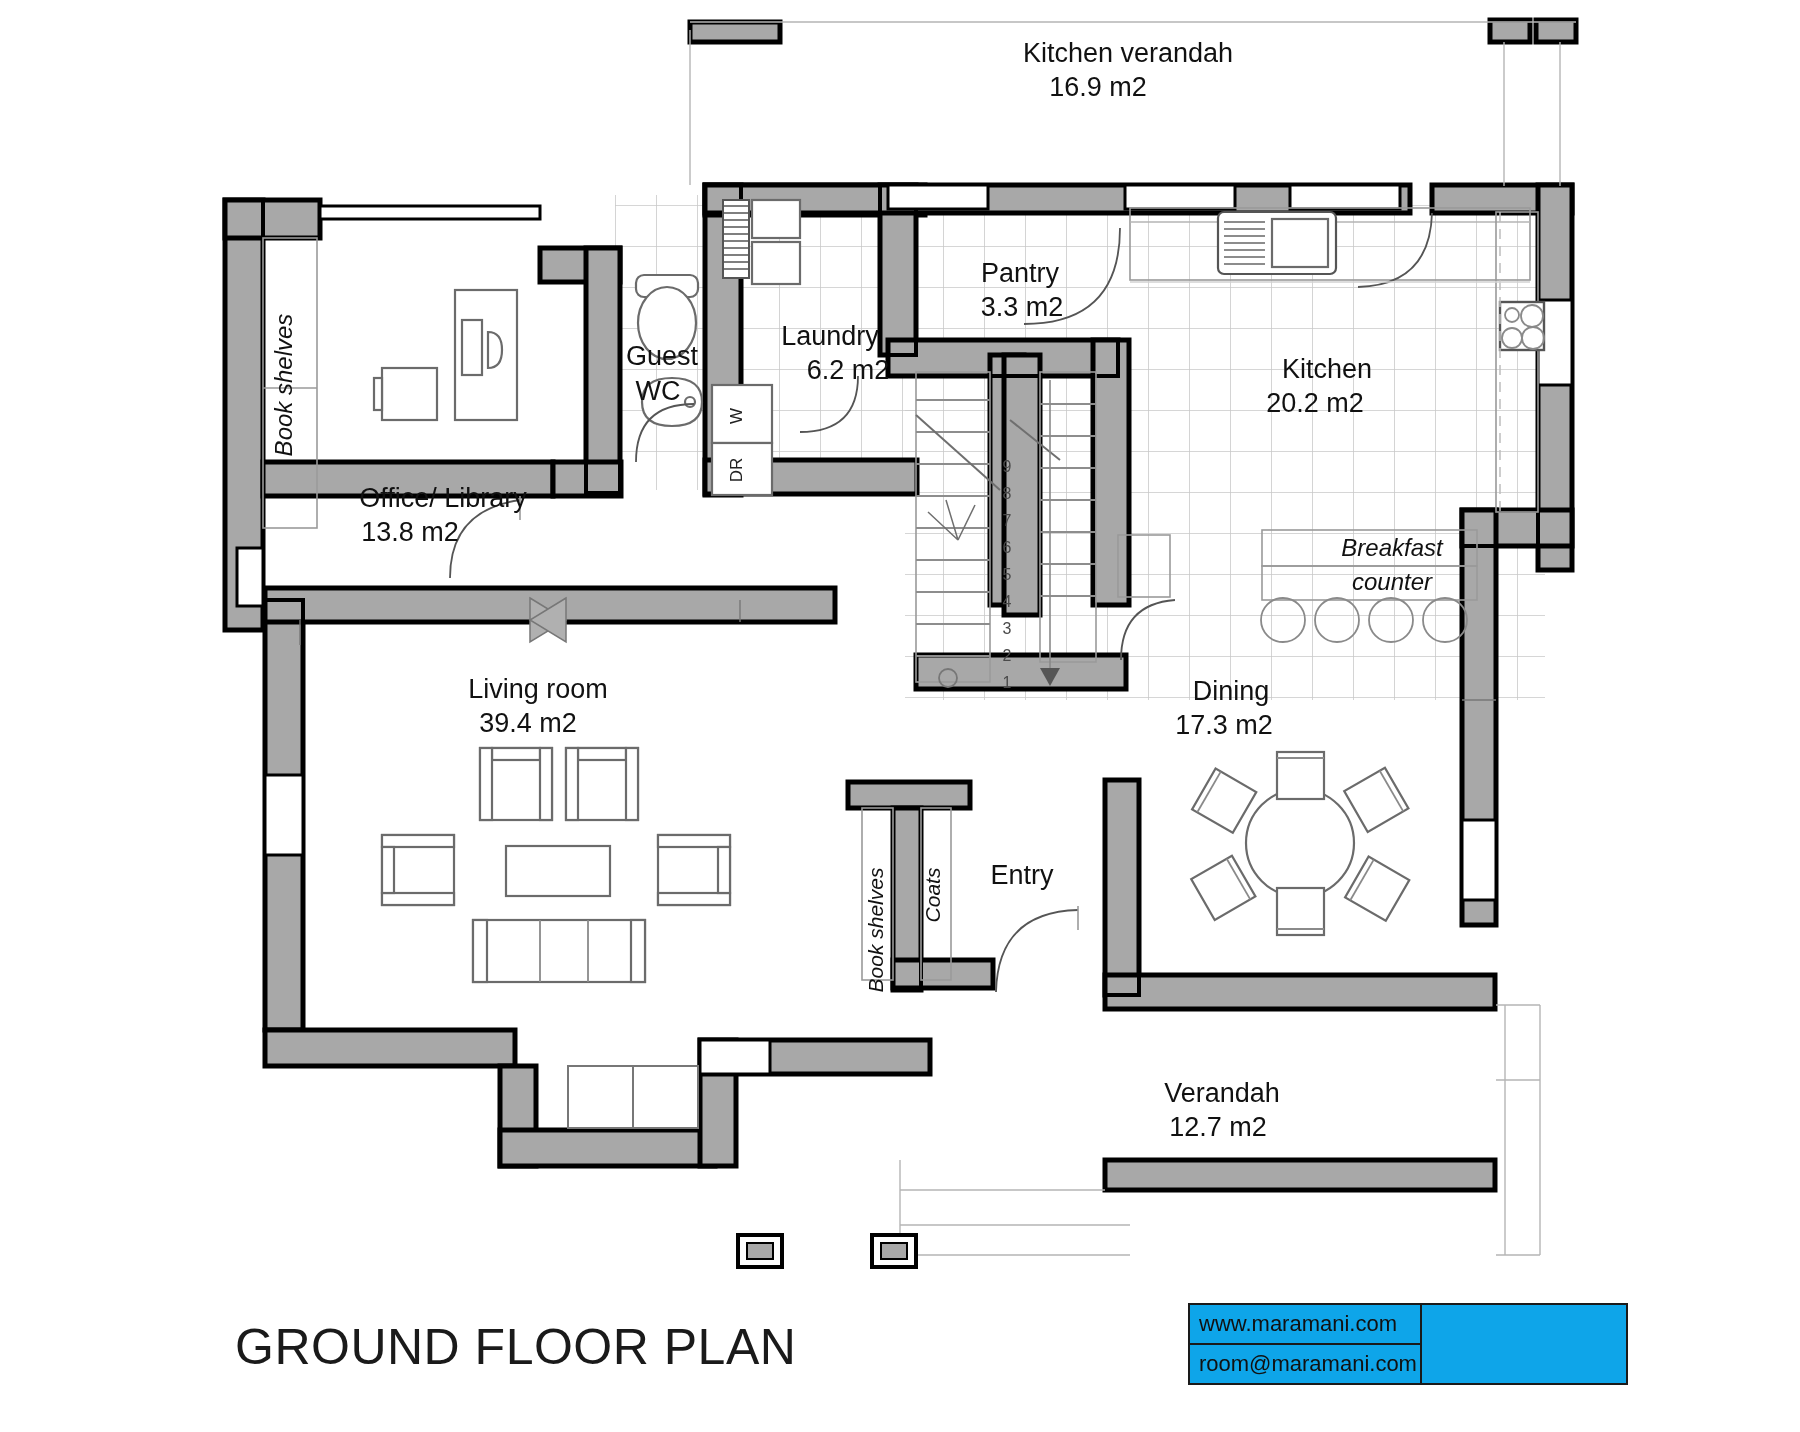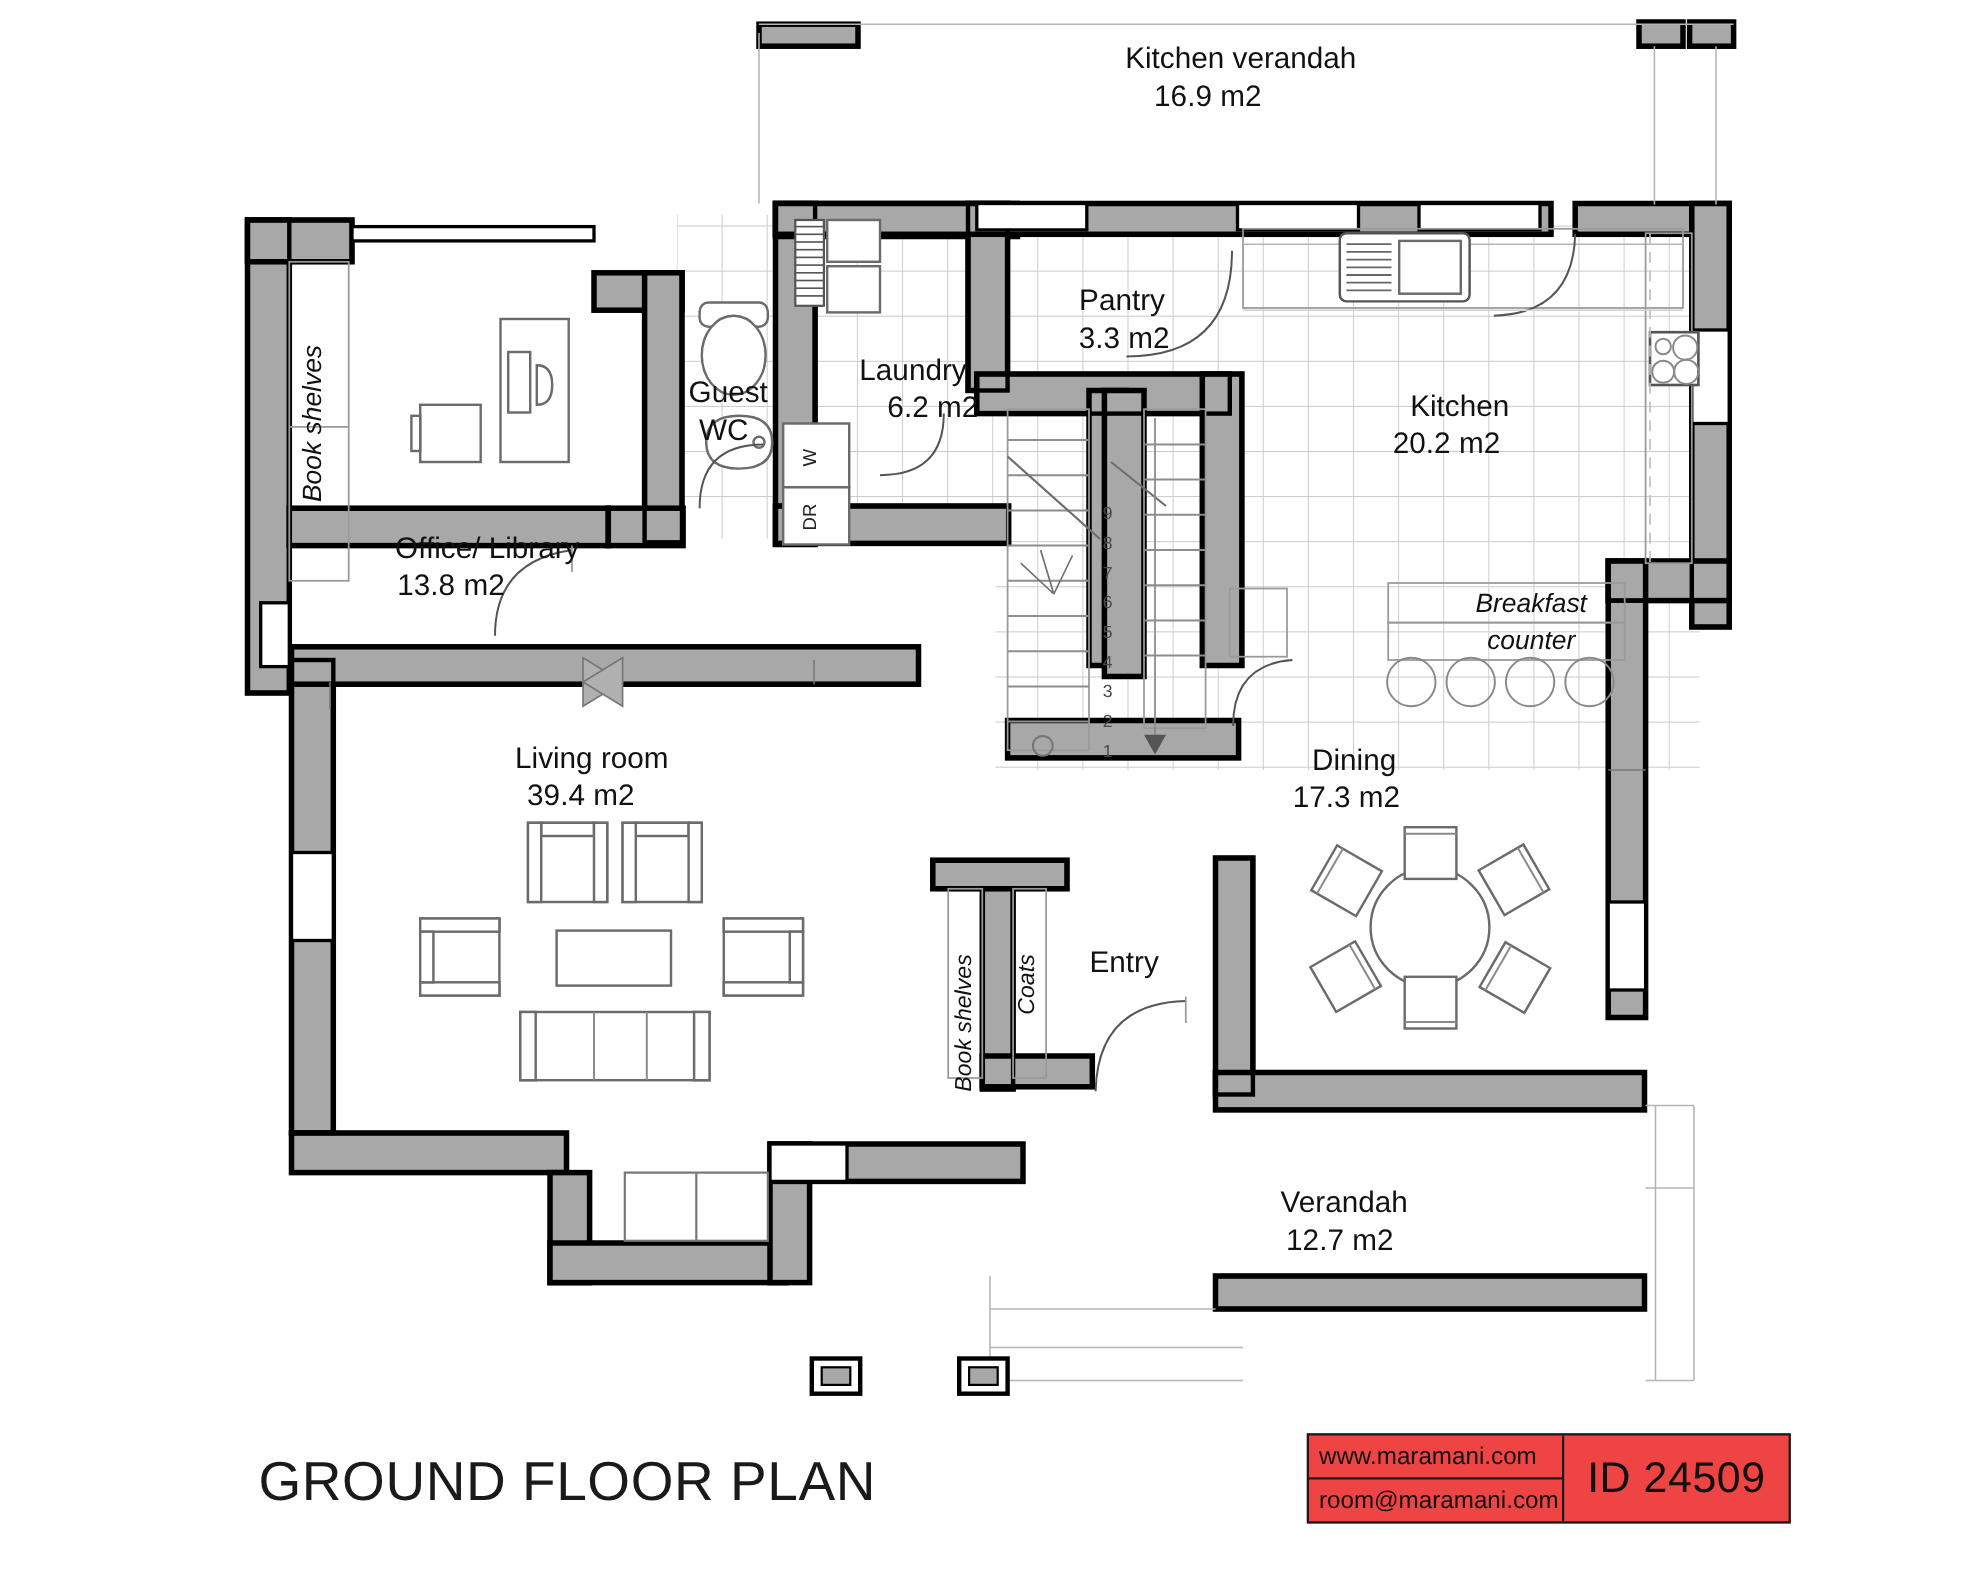--- a/index.html
+++ b/index.html
@@ -82,21 +82,21 @@
   }
   .titleblock {
     position: absolute;
     left: 1188px;
     top: 1303px;
     width: 440px;
     height: 82px;
     border: 2px solid #1a1a1a;
     display: flex;
     box-sizing: border-box;
-    background: #ef4444;
+    background: #0ea5e9;
   }
   .tb-left {
     width: 232px;
     display: flex;
     flex-direction: column;
     border-right: 2px solid #1a1a1a;
     box-sizing: border-box;
   }
   .tb-left .tb-row {
     flex: 1;
@@ -545,16 +545,15 @@
 
 </svg>
 
 <div class="plan-title">GROUND FLOOR PLAN</div>
 
 <div class="titleblock">
   <div class="tb-left">
     <div class="tb-row first">www.maramani.com</div>
     <div class="tb-row">room@maramani.com</div>
   </div>
-  <div class="tb-right">ID 24509</div>
 </div>
 
 </div>
 
 </body></html>

